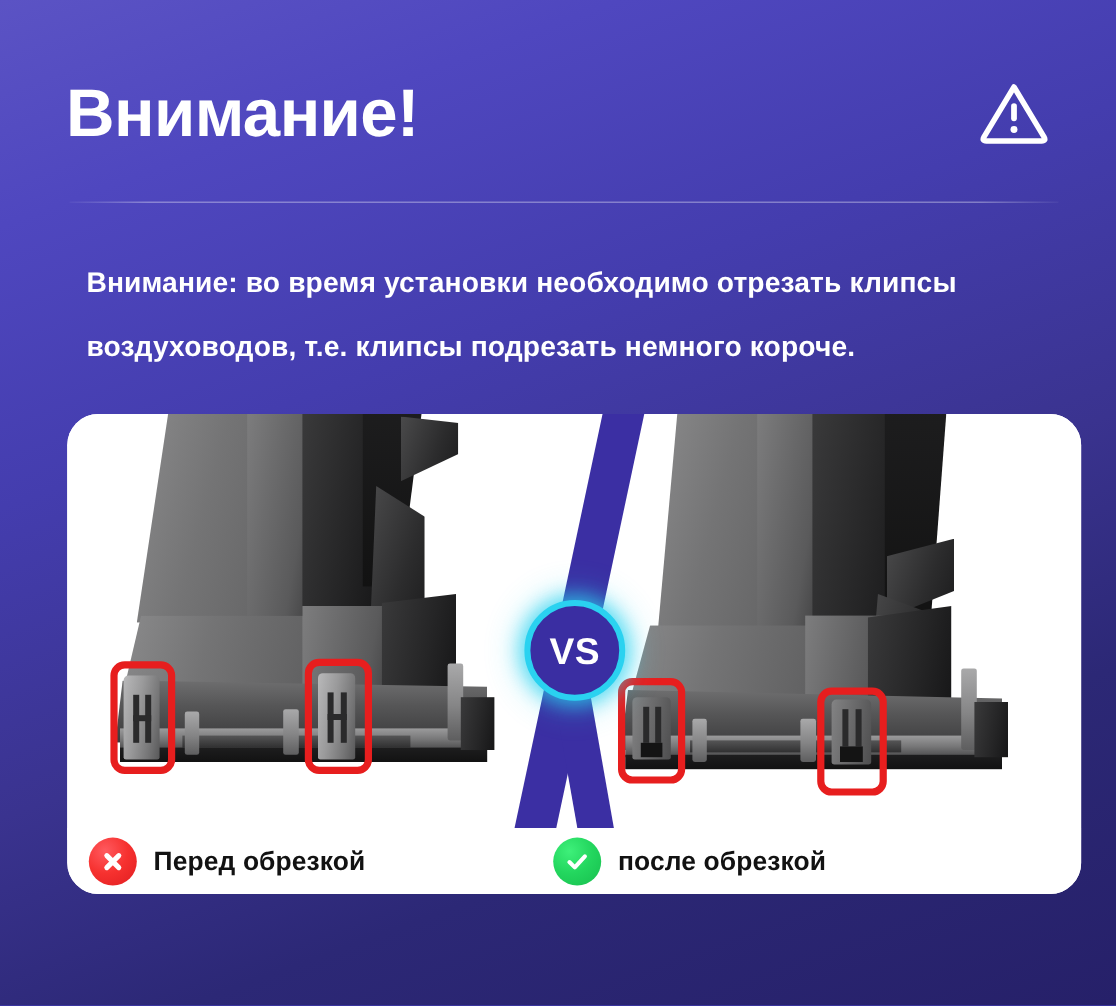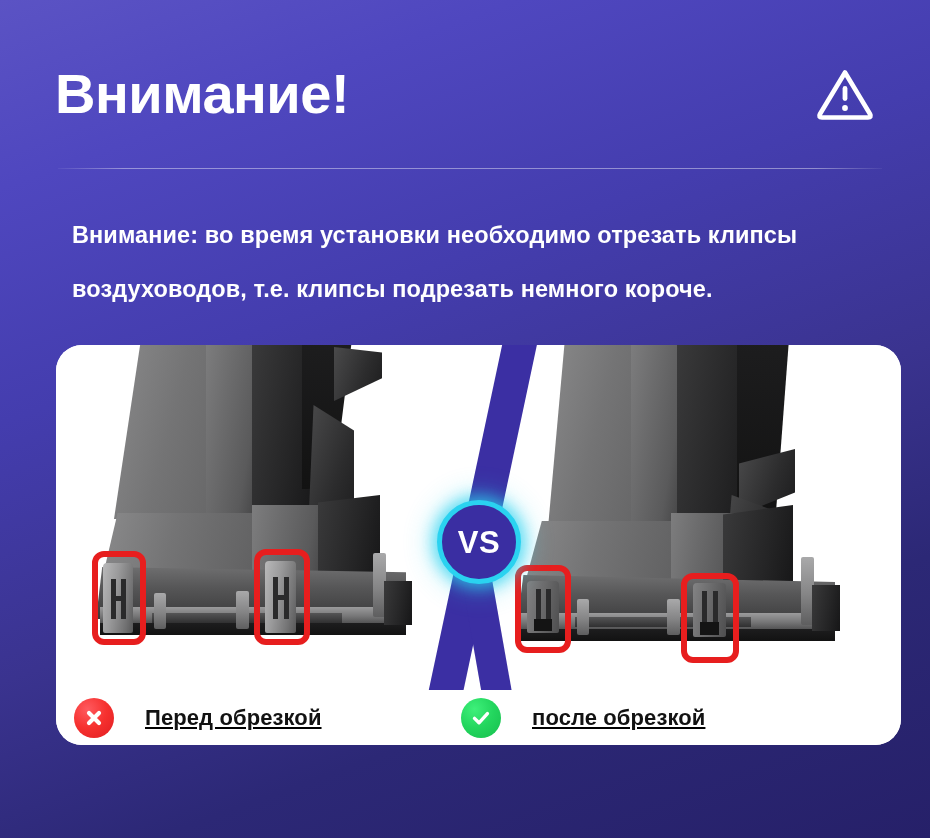--- a/index.html
+++ b/index.html
@@ -230,24 +230,23 @@
     top: 345px;
     width: 845px;
     height: 55px;
     background: #ffffff;
     z-index: 7;
   }
   .caption {
     position: absolute;
     display: flex;
     align-items: center;
-    gap: 31px;
+    gap: 14px;
     top: 4px;
     height: 48px;
-    text-decoration: underline;
   }
   .caption-left  { left: 18px; }
   .caption-right { left: 405px; }
 
   .badge-mark {
     width: 40px;
     height: 40px;
     border-radius: 50%;
     display: flex;
     align-items: center;

